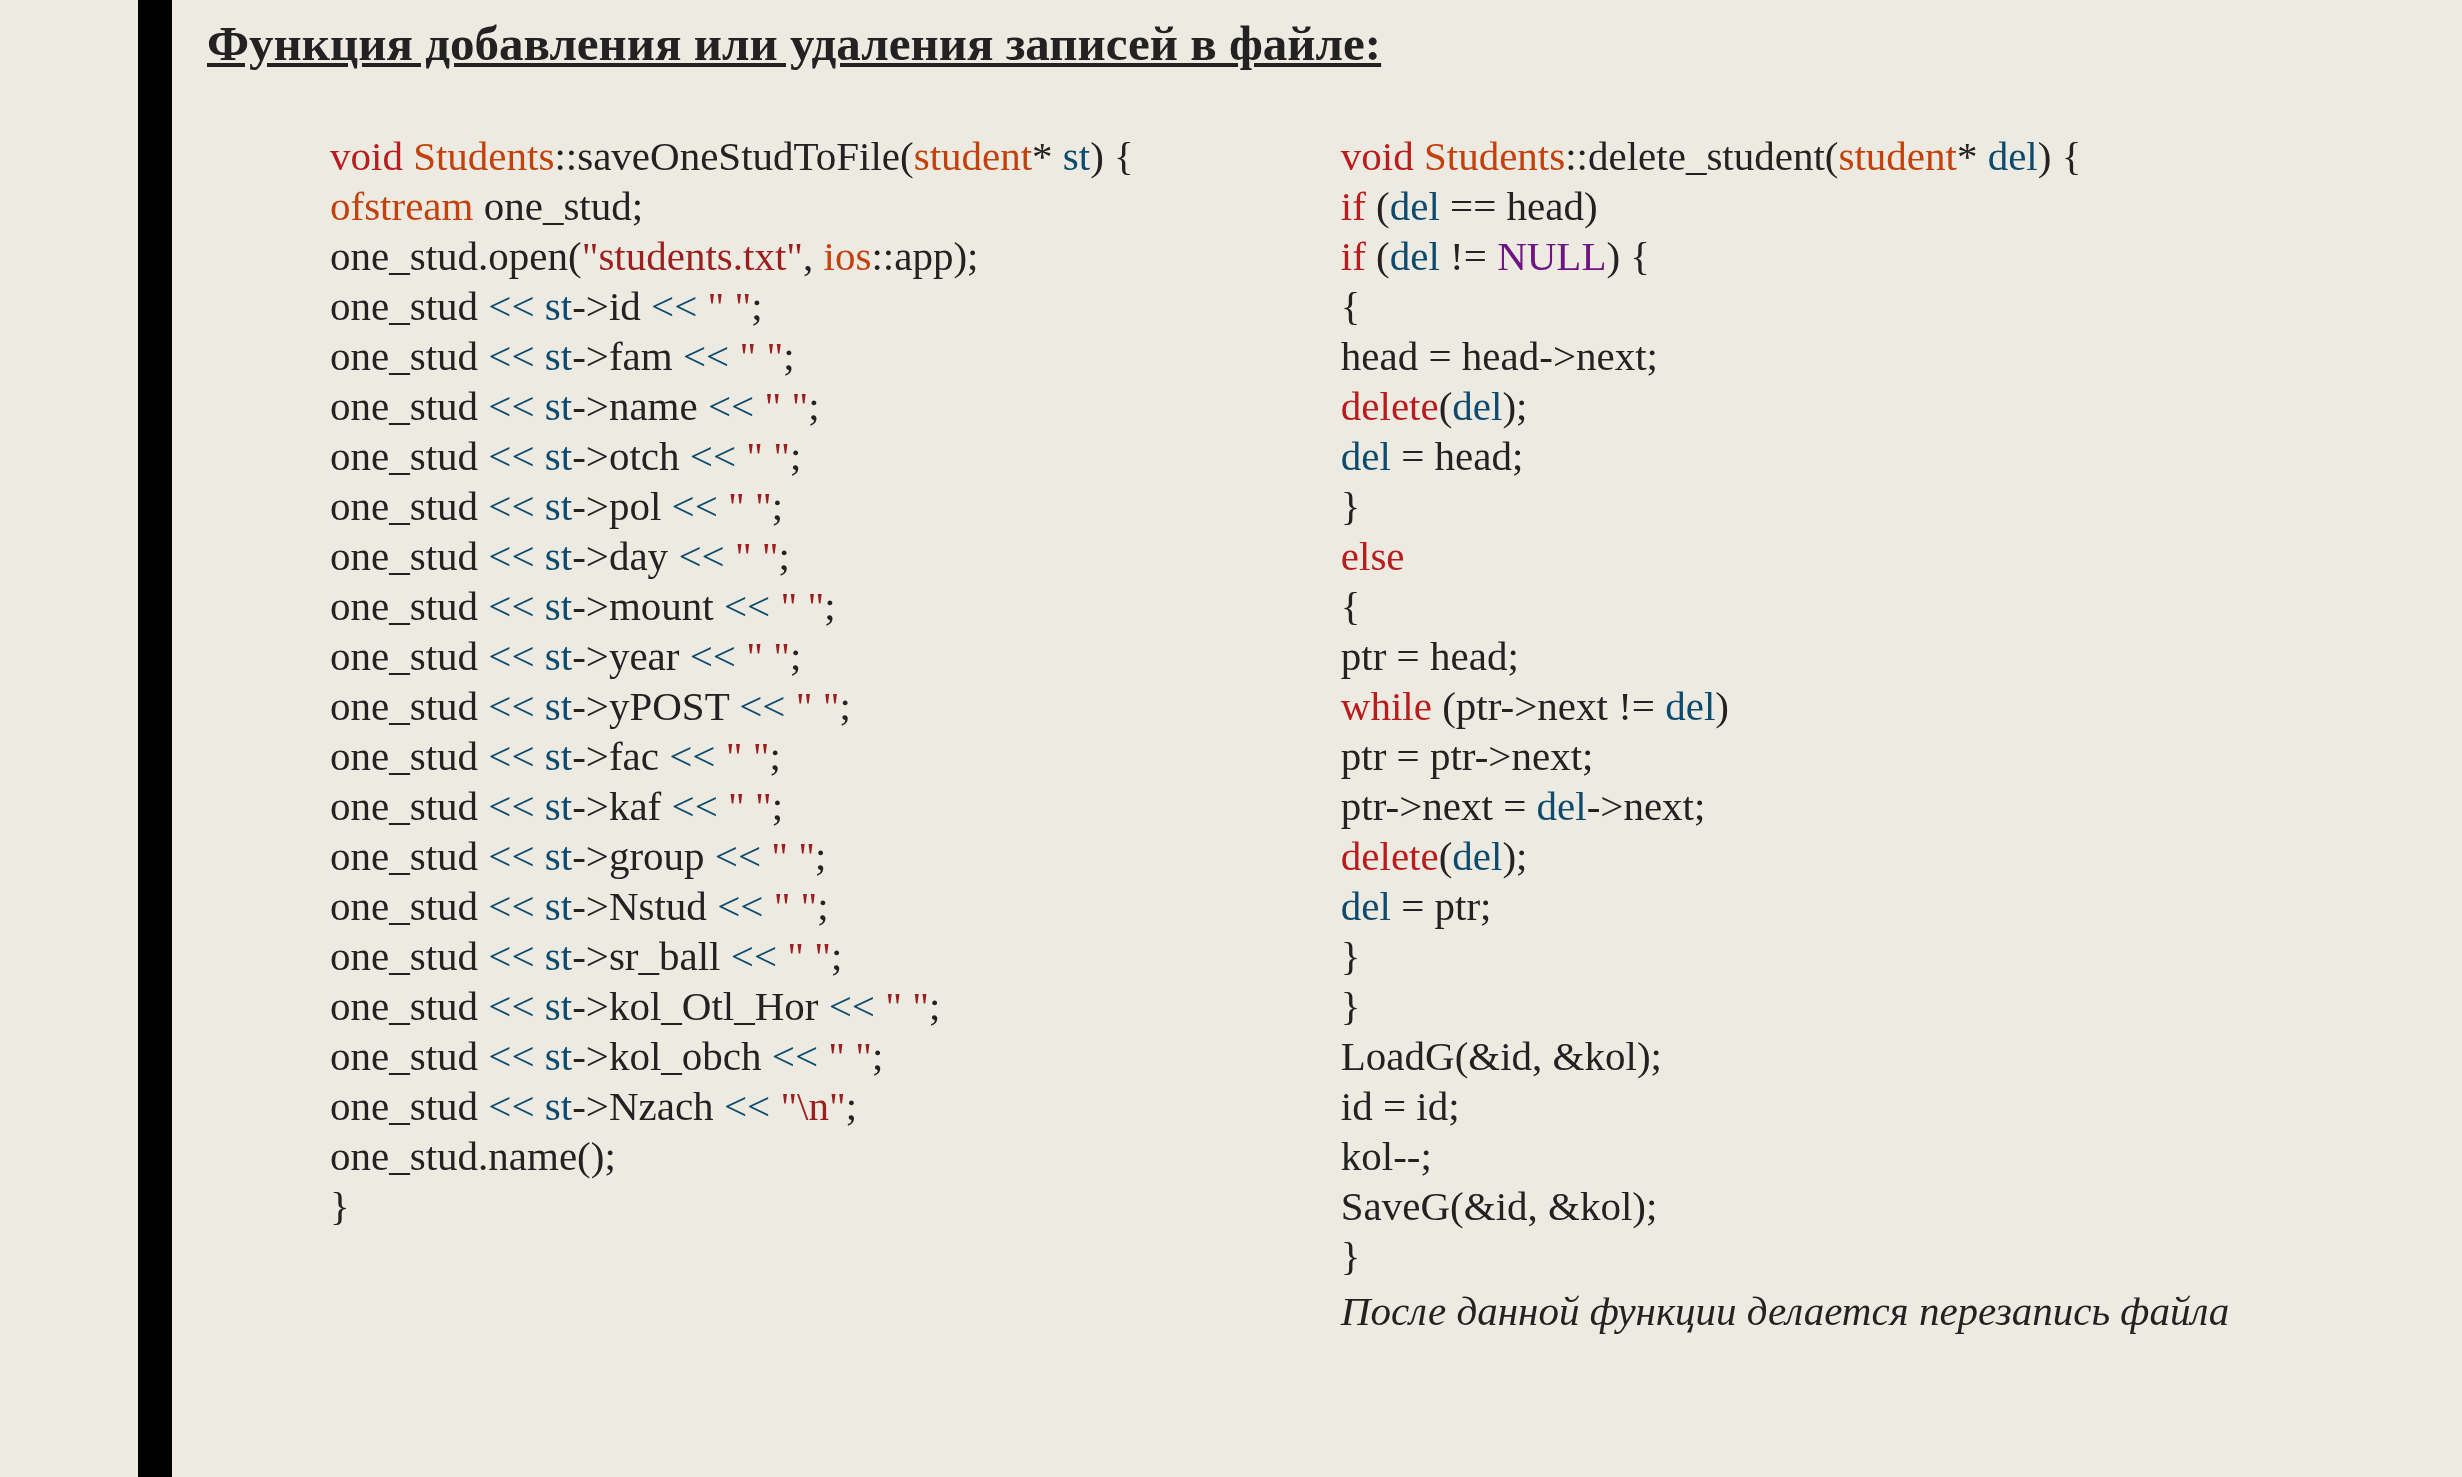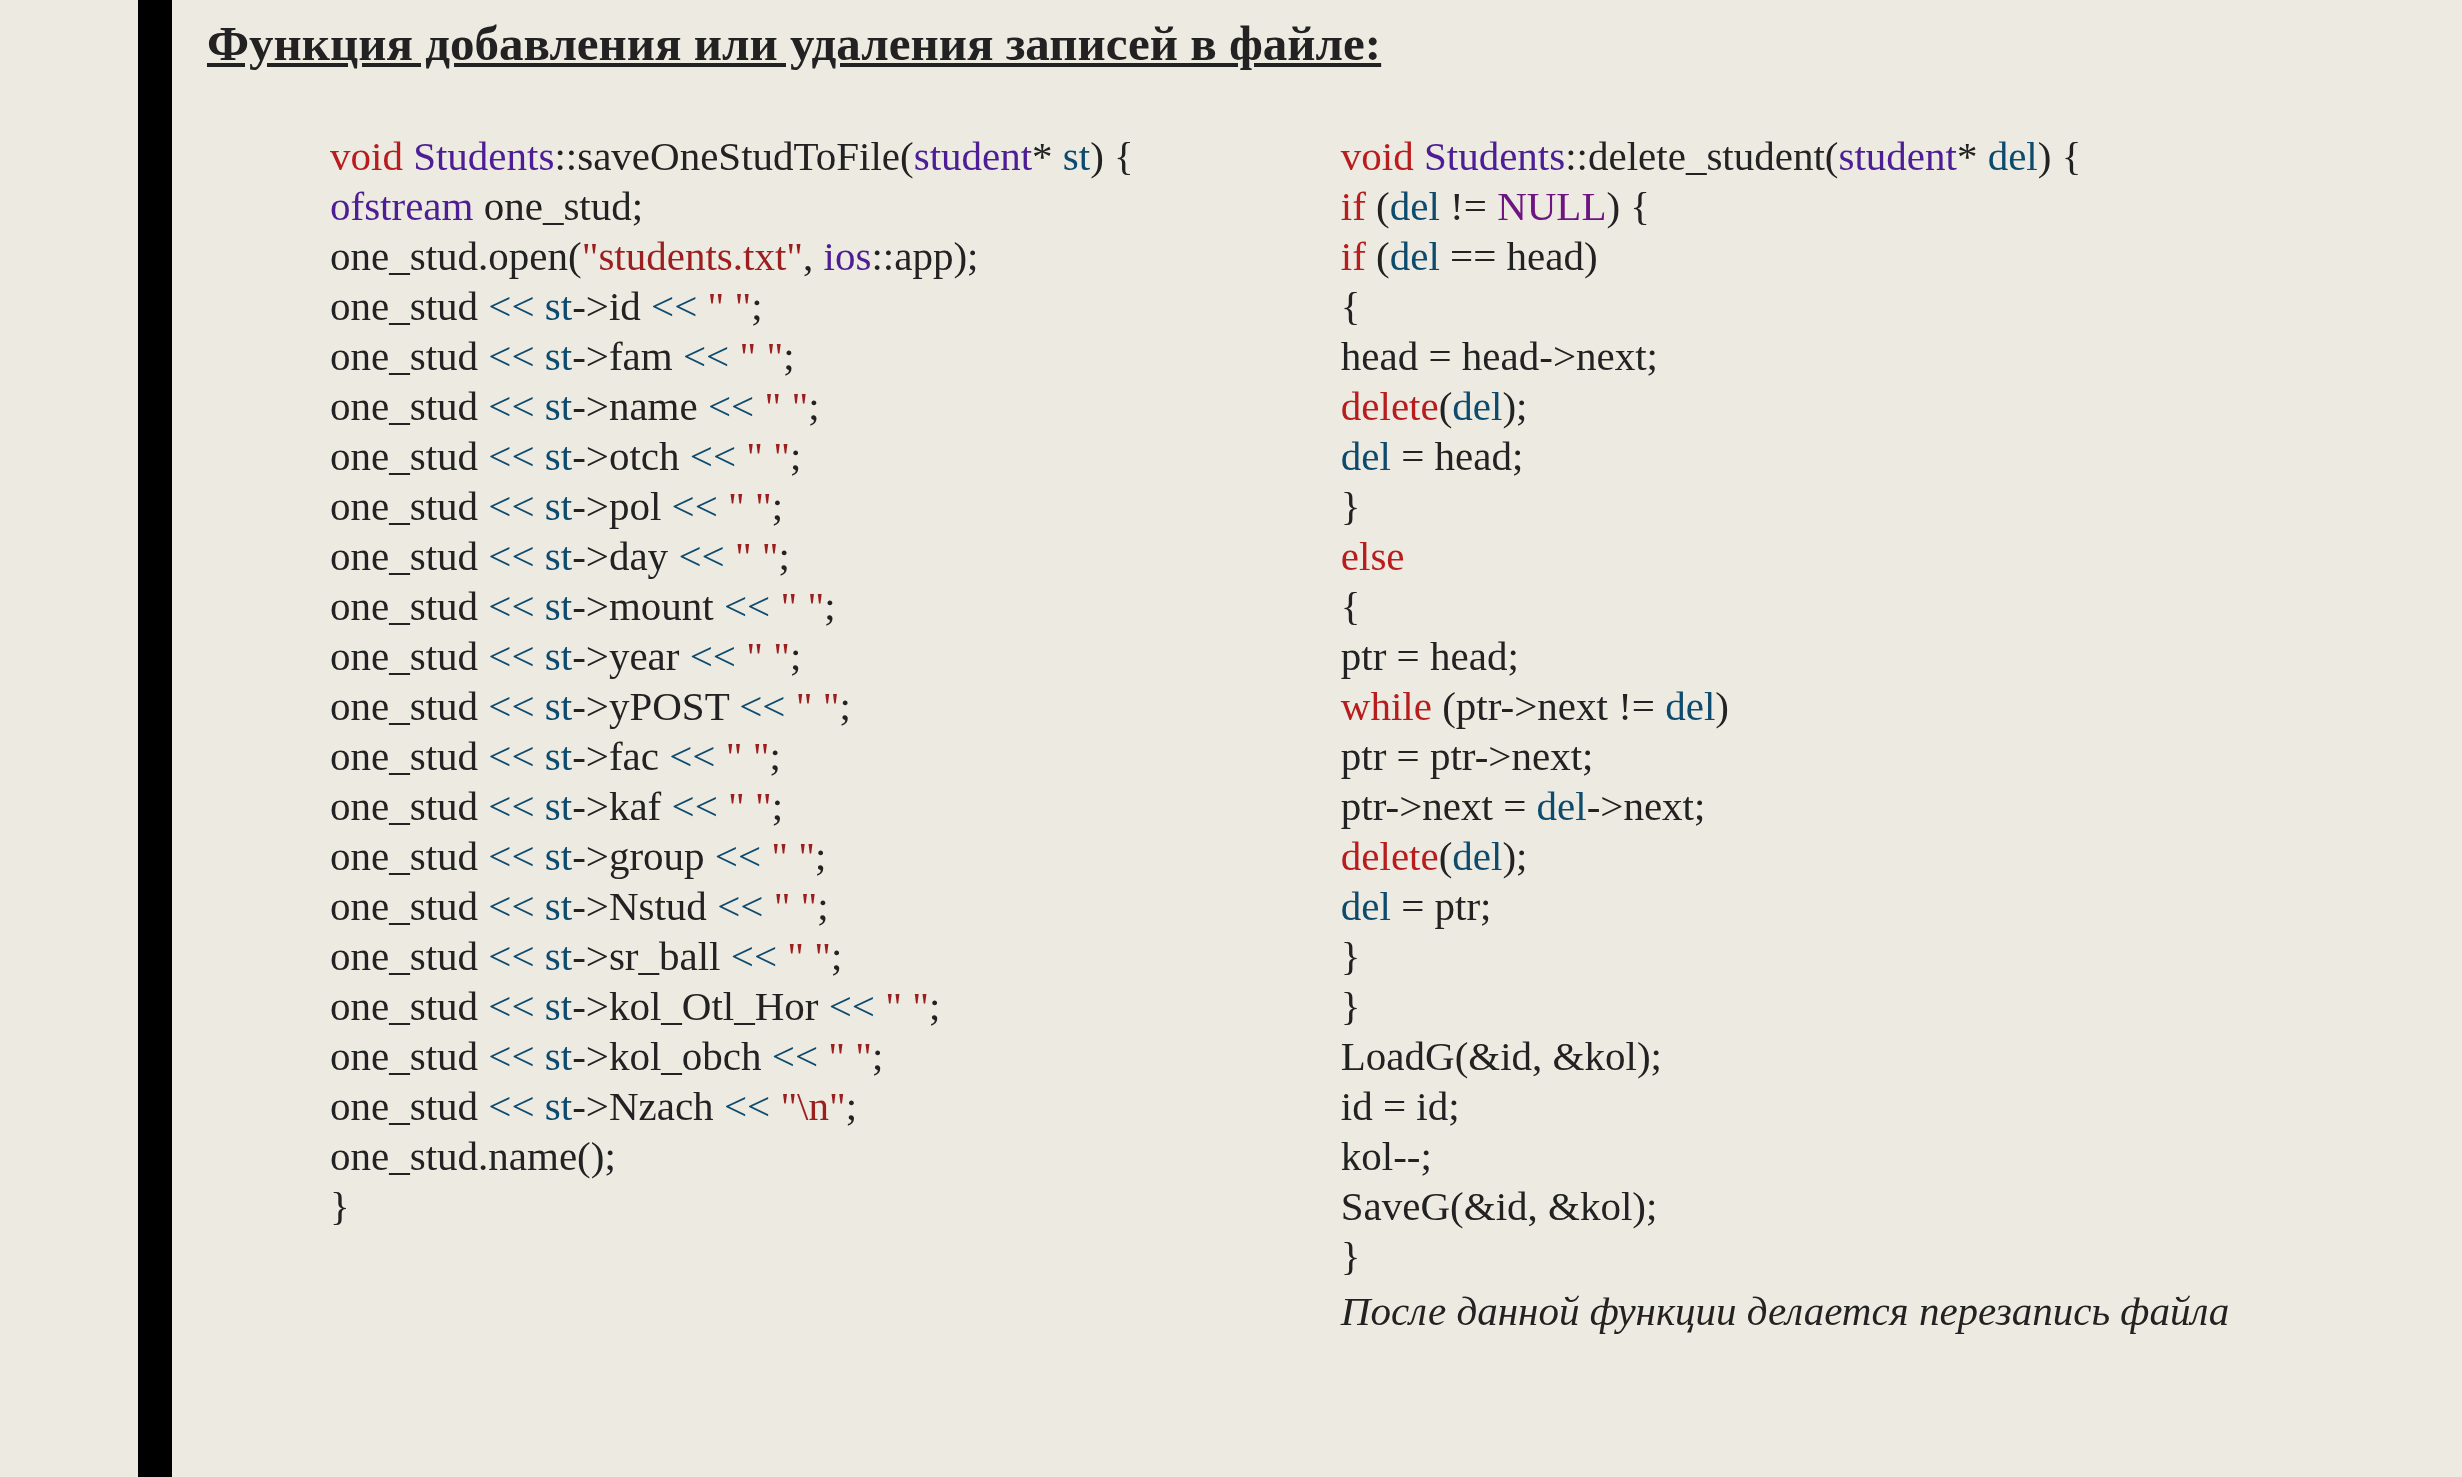--- a/index.html
+++ b/index.html
@@ -41,21 +41,21 @@
     gap: 207px;
     padding-left: 123px;
   }
   .code-block {
     font-size: 41px;
     line-height: 1.22;
     white-space: nowrap;
   }
   .code-line { }
   .kw { color: #b91c1c; }       
-  .type { color: #4c1d95; }     
+  .type { color: #c2410c; }     
   .param { color: #0c4a6e; }    
   .str { color: #9c1f1f; }      
   .null { color: #6e1582; }     
   .note {
     font-style: italic;
     margin-top: 4.9px;
   }
 </style>
 </head>
 <body>
@@ -84,22 +84,22 @@
           <div class="code-line"><span>one_stud </span><span class="param">&lt;&lt; st</span><span>-&gt;Nstud </span><span class="param">&lt;&lt;</span><span> </span><span class="str">" "</span><span>;</span></div>
           <div class="code-line"><span>one_stud </span><span class="param">&lt;&lt; st</span><span>-&gt;sr_ball </span><span class="param">&lt;&lt;</span><span> </span><span class="str">" "</span><span>;</span></div>
           <div class="code-line"><span>one_stud </span><span class="param">&lt;&lt; st</span><span>-&gt;kol_Otl_Hor </span><span class="param">&lt;&lt;</span><span> </span><span class="str">" "</span><span>;</span></div>
           <div class="code-line"><span>one_stud </span><span class="param">&lt;&lt; st</span><span>-&gt;kol_obch </span><span class="param">&lt;&lt;</span><span> </span><span class="str">" "</span><span>;</span></div>
           <div class="code-line"><span>one_stud </span><span class="param">&lt;&lt; st</span><span>-&gt;Nzach </span><span class="param">&lt;&lt;</span><span> </span><span class="str">"\n"</span><span>;</span></div>
           <div class="code-line"><span>one_stud.name();</span></div>
           <div class="code-line"><span>}</span></div>
         </div>
       <div class="code-block" id="code-right">
           <div class="code-line"><span class="kw">void </span><span class="type">Students</span><span>::delete_student(</span><span class="type">student</span><span>* </span><span class="param">del</span><span>) {</span></div>
+          <div class="code-line"><span class="kw">if </span><span>(</span><span class="param">del</span><span> == head)</span></div>
           <div class="code-line"><span class="kw">if </span><span>(</span><span class="param">del</span><span> != </span><span class="null">NULL</span><span>) {</span></div>
-          <div class="code-line"><span class="kw">if </span><span>(</span><span class="param">del</span><span> == head)</span></div>
           <div class="code-line"><span>{</span></div>
           <div class="code-line"><span>head = head-&gt;next;</span></div>
           <div class="code-line"><span class="kw">delete</span><span>(</span><span class="param">del</span><span>);</span></div>
           <div class="code-line"><span class="param">del</span><span> = head;</span></div>
           <div class="code-line"><span>}</span></div>
           <div class="code-line"><span class="kw">else</span></div>
           <div class="code-line"><span>{</span></div>
           <div class="code-line"><span>ptr = head;</span></div>
           <div class="code-line"><span class="kw">while </span><span>(ptr-&gt;next != </span><span class="param">del</span><span>)</span></div>
           <div class="code-line"><span>ptr = ptr-&gt;next;</span></div>

